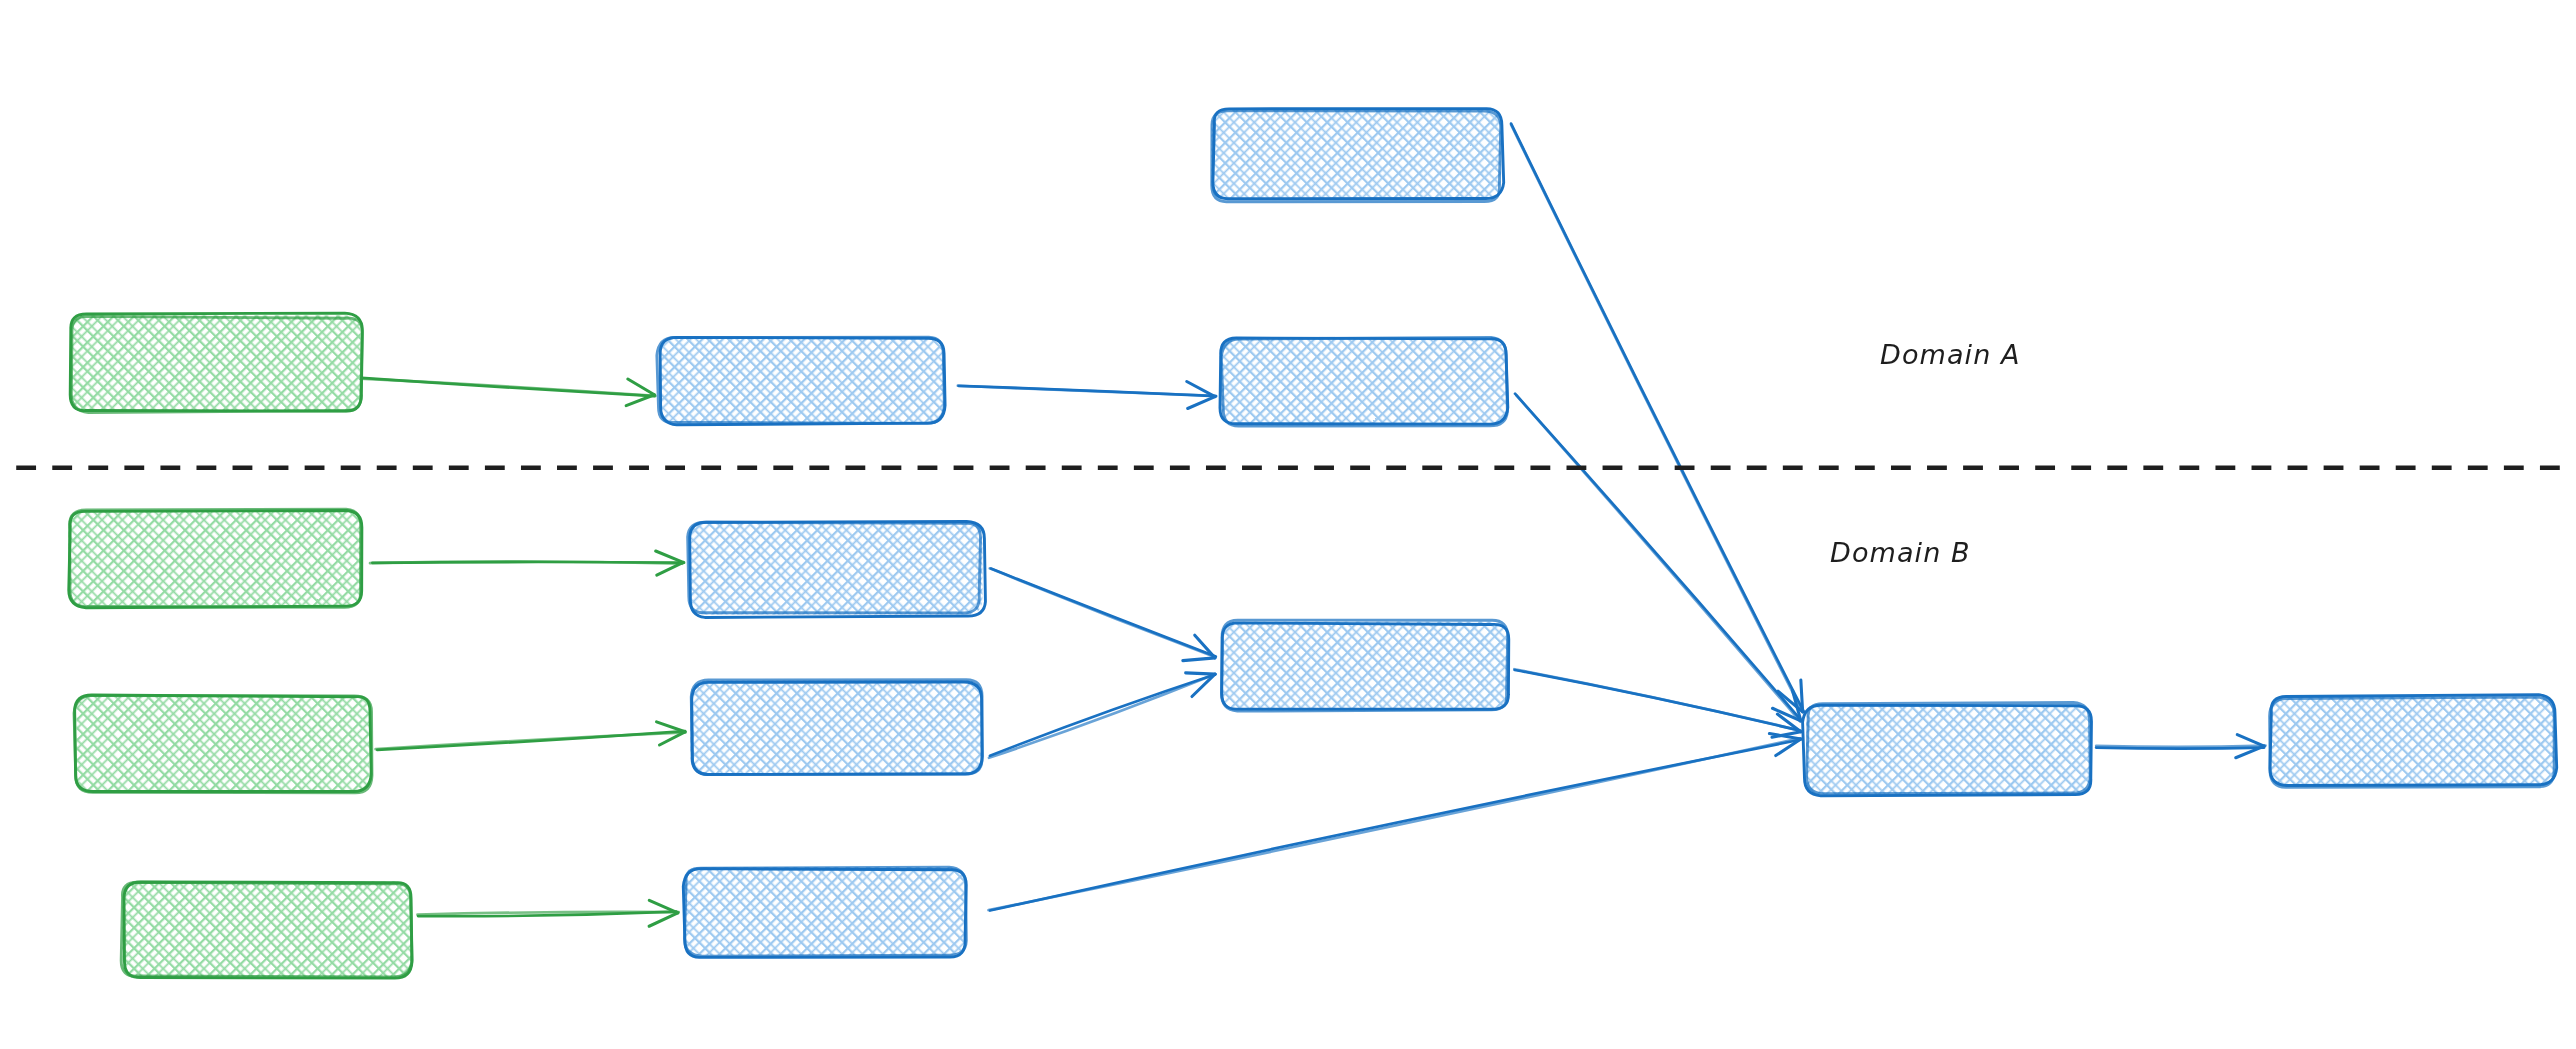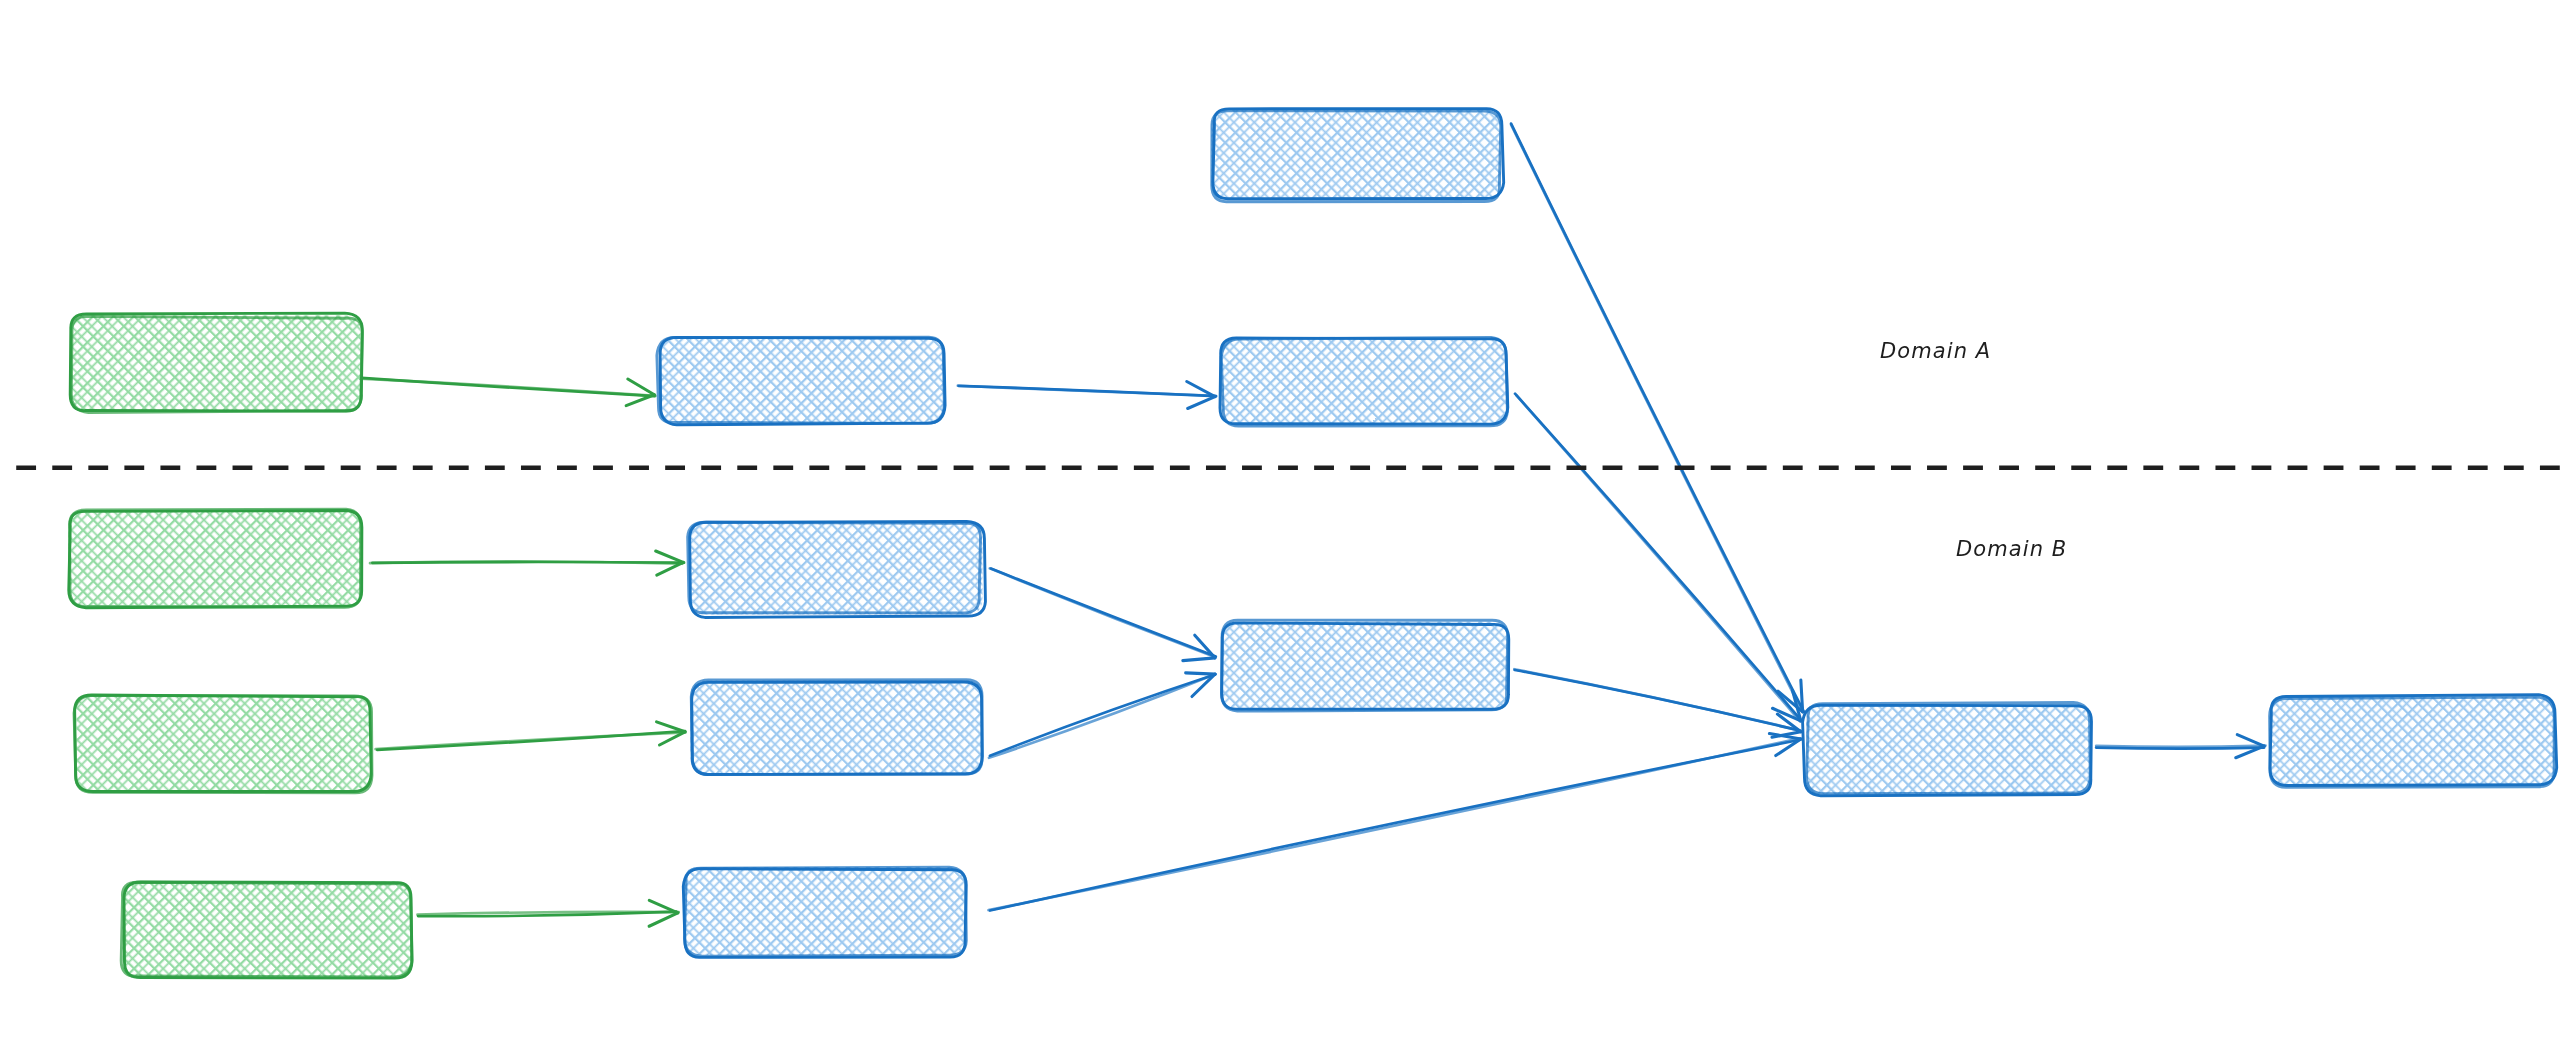--- a/index.html
+++ b/index.html
@@ -3,21 +3,21 @@
 <meta charset="utf-8">
 <style>
   html,body{margin:0;padding:0;background:#ffffff;}
   body{font-family:"DejaVu Sans",sans-serif;}
   #stage{position:relative;width:2576px;height:1049px;background:#ffffff;overflow:hidden;}
   #stage svg.layer{position:absolute;left:0;top:0;width:2576px;height:1049px;overflow:visible;}
   .domain-label{
     position:absolute;
     color:#1e1e1e;
     font-family:"DejaVu Sans",sans-serif;
-    font-size:21px;
+    font-size:27px;
     font-style:italic;
     letter-spacing:1.1px;
     white-space:nowrap;
     user-select:none;
   }
 </style>
 </head>
 <body>
 
 <div id="stage">
@@ -221,16 +221,16 @@
         <path d="M 2536.4487742913184 772.8726972112771 L 2816.625300254312 770.8176978598432 Q 2834.648166609671 772.8726972112771 2834.648166609671 790.8726972112771 L 2836.6012118248277 852.0876136791369 Q 2834.648166609671 870.7222802643303 2816.648166609671 870.7222802643303 L 2536.991503908761 871.6735591907398 Q 2518.4487742913184 870.7222802643303 2518.4487742913184 852.7222802643303 L 2519.9695255309202 790.9140750905099 Q 2518.4487742913184 772.8726972112771 2536.4487742913184 772.8726972112771 Z" fill="none" stroke="#1971c2" stroke-width="3.2" stroke-linecap="round" stroke-linejoin="round" opacity="1"></path>
         <path d="M 2536.587435580598 775.0129007835933 L 2814.834673453418 773.5163535617834 Q 2833.8027679924867 775.0129007835933 2833.8027679924867 793.0129007835933 L 2833.711714447994 855.848806133796 Q 2833.8027679924867 872.9917510881982 2815.8027679924867 872.9917510881982 L 2536.0378326436685 873.7448460965161 Q 2518.587435580598 872.9917510881982 2518.587435580598 854.9917510881982 L 2518.0821651479614 794.4796840704417 Q 2518.587435580598 775.0129007835933 2536.587435580598 775.0129007835933 Z" fill="none" stroke="#1971c2" stroke-width="3.2" stroke-linecap="round" stroke-linejoin="round" opacity="0.72"></path>
       </g>
     </svg>
 
   <svg class="layer" id="divider-layer" viewBox="0 0 2858 1164" preserveAspectRatio="none">
       <line x1="18" y1="519" x2="2840" y2="519" stroke="#1e1e1e" stroke-width="5" stroke-dasharray="22 18" stroke-linecap="butt"></line>
     </svg>
 
   <div class="domain-label" id="label-domain-a" style="left: 1880px; top: 339px;">Domain A</div>
-  <div class="domain-label" id="label-domain-b" style="left: 1956px; top: 537px;">Domain B</div>
+  <div class="domain-label" id="label-domain-b" style="left: 1830px; top: 537px;">Domain B</div>
 
 </div>
 
 
 </body></html>

